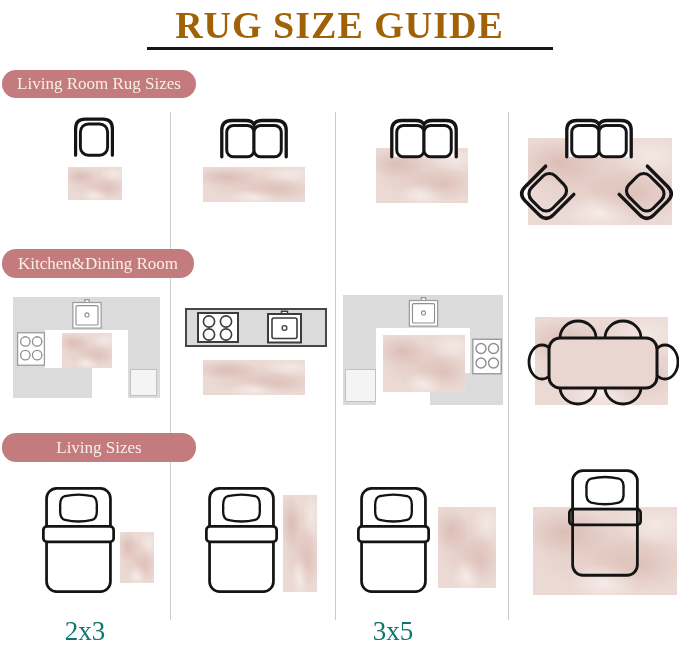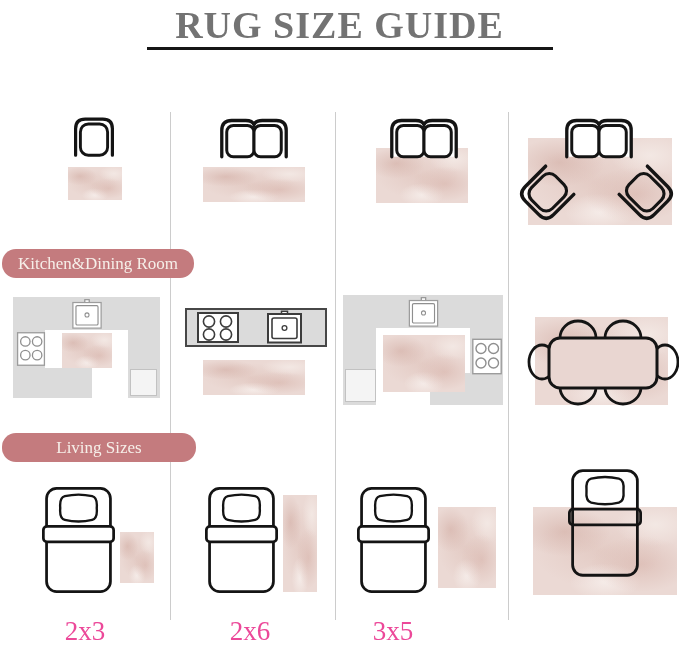--- a/index.html
+++ b/index.html
@@ -1,50 +1,53 @@
 <!DOCTYPE html>
 <html><head>
 <meta charset="utf-8">
 <style>
   *{margin:0;padding:0;box-sizing:border-box}
   html,body{background:#ffffff}
   .canvas{position:relative;width:679px;height:651px;background:#fff;
           font-family:"Liberation Serif",serif;overflow:hidden}
   .title{position:absolute;left:0;top:3px;width:100%;text-align:center;
-         font-size:38px;font-weight:bold;letter-spacing:1px;color:#737373}
+         font-size:38px;font-weight:bold;letter-spacing:1px;color:#a16207}
   .title-rule{position:absolute;left:147px;top:47px;width:406px;height:3px;background:#161616}
   .pill{position:absolute;background:#c47b7e;border-radius:14px;color:#f6efe9;
         font-size:17px;display:flex;align-items:center;justify-content:center}
   .divider{position:absolute;top:112px;width:1px;height:508px;background:#cccccc}
   .rug{position:absolute;background-color:#ebd9d4;
     background-image:
       radial-gradient(ellipse 45% 40% at 22% 28%, rgba(206,166,156,.50), transparent 70%),
       radial-gradient(ellipse 50% 45% at 75% 65%, rgba(209,168,158,.45), transparent 70%),
       radial-gradient(ellipse 35% 30% at 50% 85%, rgba(248,241,238,.80), transparent 70%),
       radial-gradient(ellipse 40% 35% at 85% 20%, rgba(246,238,234,.70), transparent 70%),
       radial-gradient(ellipse 60% 55% at 45% 50%, rgba(214,178,168,.35), transparent 75%)}
   .gray{position:absolute;background:#dbdbdb}
   .wsq{position:absolute;background:#f4f4f4;border:1px solid #c2c2c2}
   .counter{position:absolute;background:#dbdbdb;border:2px solid #474747}
   .icon{position:absolute;overflow:visible}
-  .size-label{position:absolute;top:616px;width:84px;font-size:27px;color:#ec4899;text-align:center}
+  .size-label{position:absolute;top:616px;width:84px;font-size:27px;color:#0f766e;text-align:center}
   .rot{position:absolute}
 </style>
 </head>
 <body>
 
 <div class="canvas">
 
   <h1 class="title">RUG SIZE GUIDE</h1>
   <div class="title-rule"></div>
 
   <div class="divider" style="left:170px"></div>
   <div class="divider" style="left:335px"></div>
   <div class="divider" style="left:508px"></div>
 
+  <div class="pill" style="left:2px;top:70px;width:194px;height:28px">
+    <span>Living Room Rug Sizes</span>
+  </div>
 
   <svg class="icon" style="left:70px;top:113px;width:48px;height:46px" viewBox="0 0 60 52">
     <path d="M7,50 V17 Q7,5 19,5 H41 Q53,5 53,17 V50" fill="#fff" stroke="#141414" stroke-width="4" stroke-linecap="round"></path>
     <rect x="13" y="11" width="34" height="39" rx="10" fill="#fff" stroke="#141414" stroke-width="3.6"></rect>
   </svg>
   <div class="rug" style="left:68px;top:167px;width:54px;height:33px"></div>
 
   <svg class="icon" style="left:216px;top:115px;width:76px;height:44px" viewBox="0 0 92 52">
     <path d="M7,50 V18 Q7,6 19,6 H36 Q44,6 46,11 Q48,6 56,6 H73 Q85,6 85,18 V50" fill="#fff" stroke="#141414" stroke-width="4" stroke-linecap="round"></path>
     <rect x="13" y="12" width="33" height="38" rx="8" fill="#fff" stroke="#141414" stroke-width="3.6"></rect>
@@ -191,16 +194,15 @@
   <div class="rug" style="left:533px;top:507px;width:144px;height:88px"></div>
   <svg class="icon" style="left:568px;top:466px;width:74px;height:114px" viewBox="0 0 80 118">
     <g fill="none" stroke="#141414">
       <rect x="5" y="2.5" width="70" height="113" rx="11" stroke-width="3"></rect>
       <rect x="1.5" y="44" width="77" height="17" rx="4" stroke-width="3"></rect>
       <path d="M25,11 Q40,7.5 55,11 Q61,12.5 60,24 Q61,35.5 55,37 Q40,40.5 25,37 Q19,35.5 20,24 Q19,12.5 25,11 Z" stroke-width="2.6"></path>
     </g>
   </svg>
 
   <div class="size-label" style="left:43px">2x3</div>
-  <div class="size-label" style="left:208px">2x6</div>
   <div class="size-label" style="left:351px">3x5</div>
 
 </div>
 
 </body></html>

